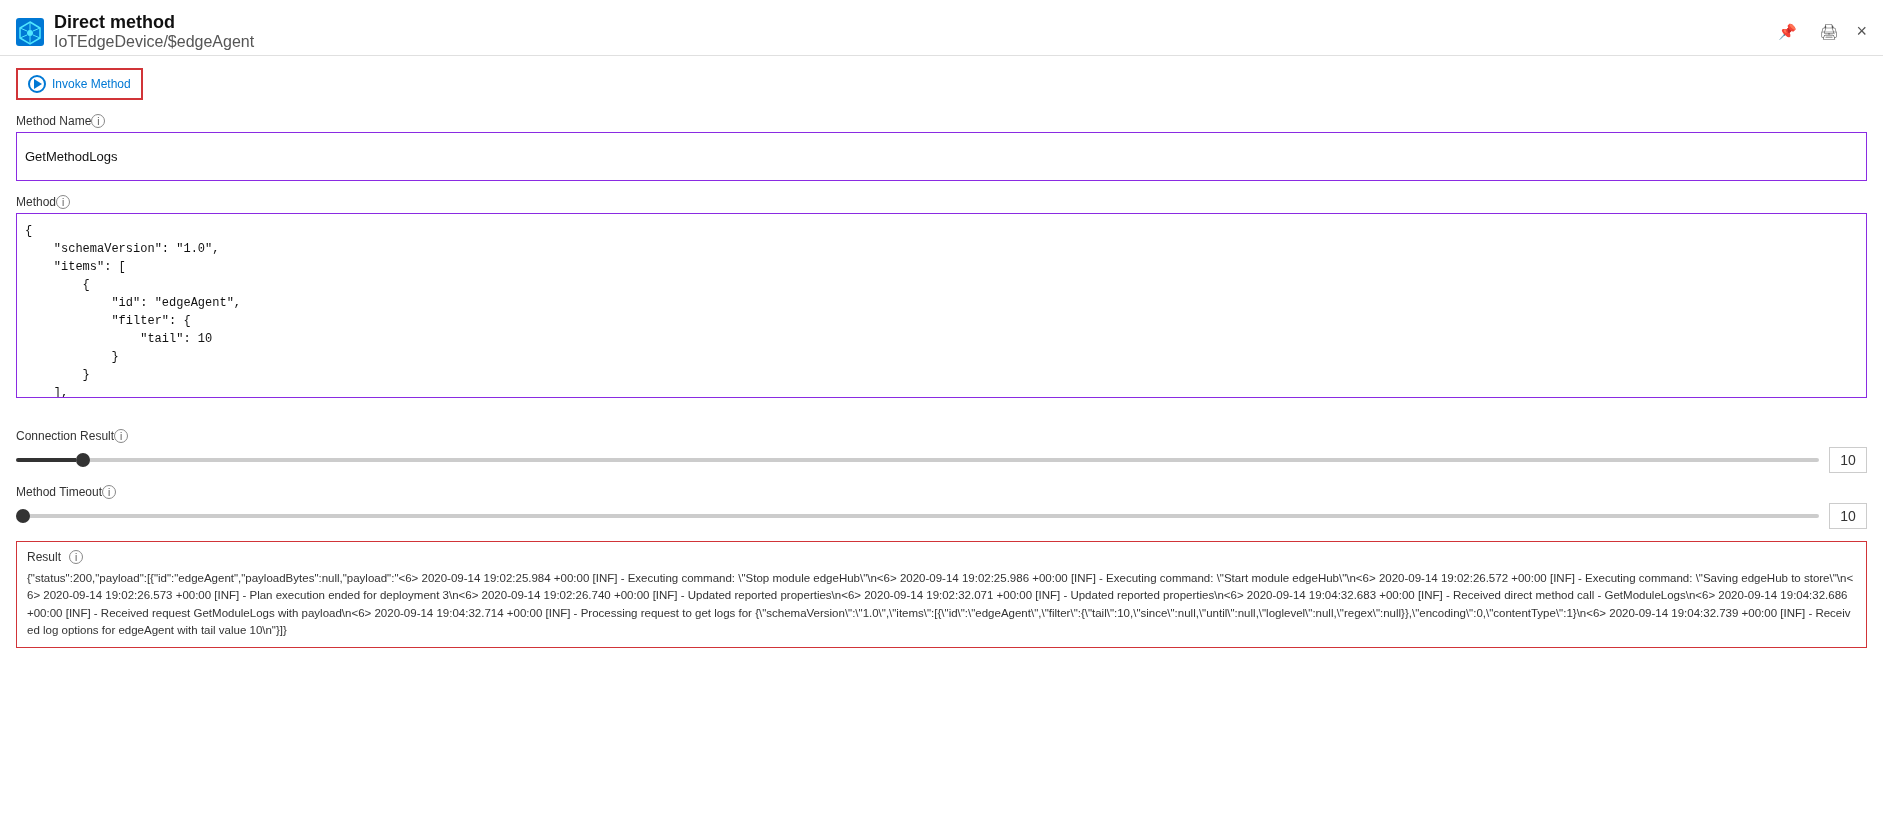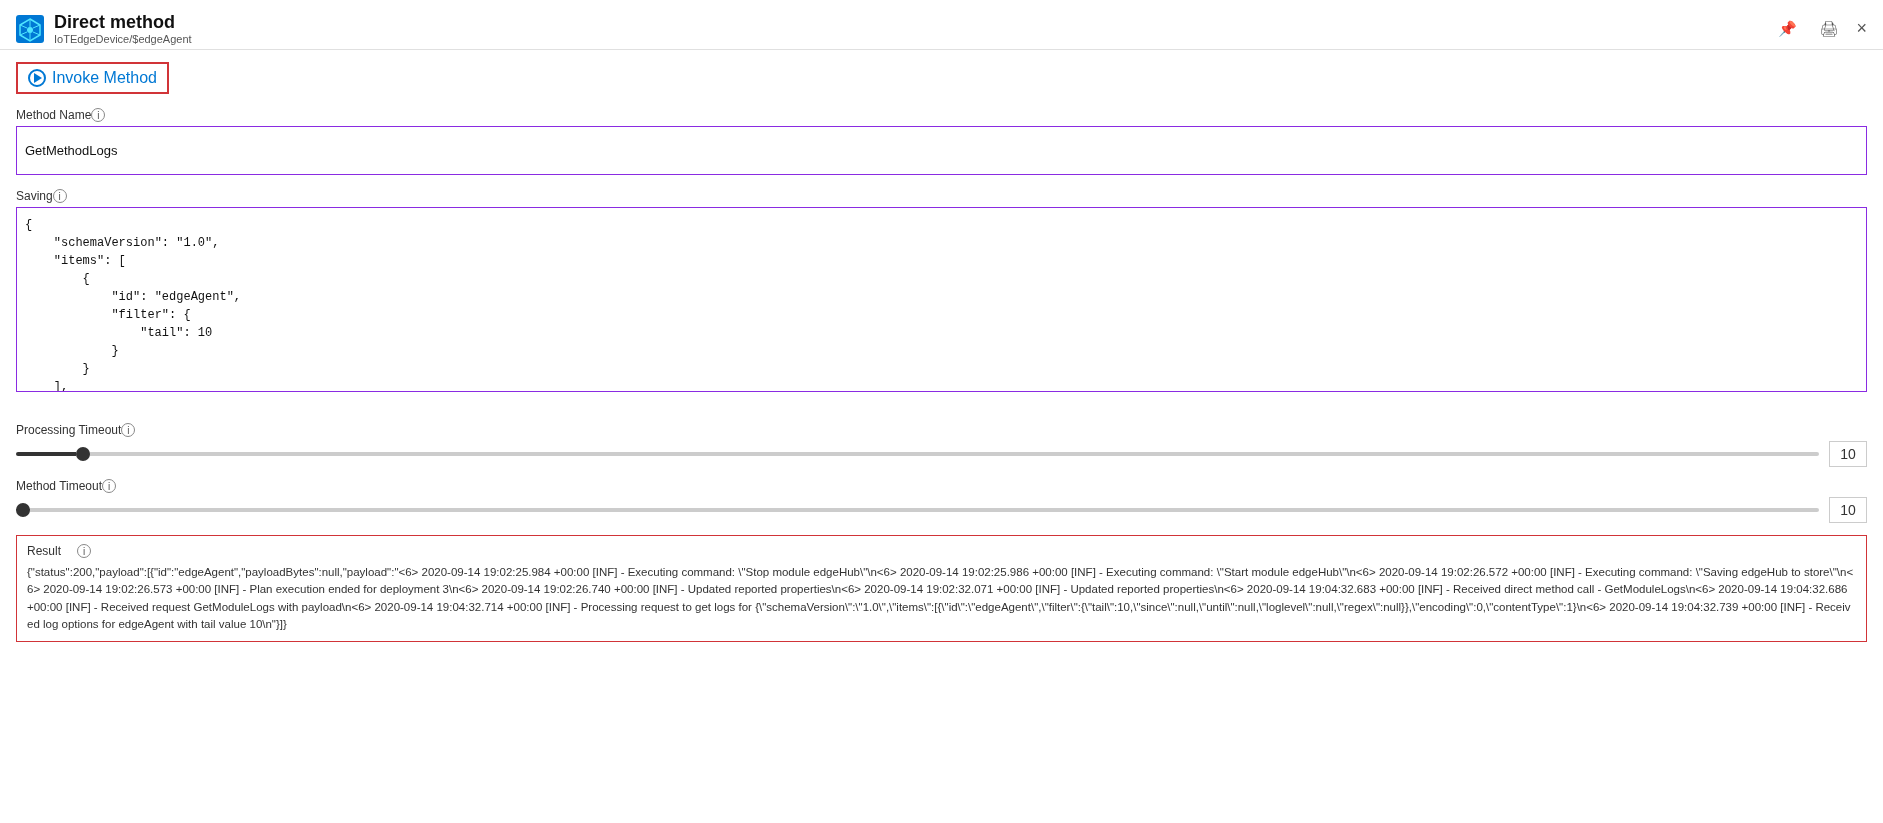--- a/index.html
+++ b/index.html
@@ -33,21 +33,21 @@
       width: 28px;
       height: 28px;
       flex-shrink: 0;
     }
     .panel-title-text h1 {
       font-size: 18px;
       font-weight: 600;
       color: #111;
     }
     .panel-title-text .subtitle {
-      font-size: 11px;
+      font-size: 16px;
       color: #555;
     }
     .panel-header-icons {
       display: flex;
       align-items: center;
       gap: 14px;
     }
     .icon-btn {
       background: none;
       border: none;
@@ -70,21 +70,21 @@
     }
     .invoke-method-btn {
       display: inline-flex;
       align-items: center;
       gap: 6px;
       border: 2px solid #d13438;
       background: #fff;
       color: #0078d4;
       padding: 5px 10px;
       cursor: pointer;
-      font-size: 16px;
+      font-size: 12px;
       font-weight: 500;
       margin-bottom: 14px;
     }
     .invoke-method-btn .play-icon {
       width: 18px;
       height: 18px;
       border: 2px solid #0078d4;
       border-radius: 50%;
       display: flex;
       align-items: center;
@@ -169,21 +169,21 @@
       margin-top: 10px;
       background: #fff;
     }
     .result-label {
       font-size: 12px;
       font-weight: 500;
       color: #333;
       margin-bottom: 6px;
       display: flex;
       align-items: center;
-      gap: 16px;
+      gap: 8px;
     }
     .result-text {
       font-size: 11.5px;
       color: #333;
       word-break: break-all;
       line-height: 1.5;
     }
 
     
     input[type=range] {
@@ -253,40 +253,40 @@
 
     
     <div class="field-label">
       <span>Method Name</span>
       <span class="info-icon">i</span>
     </div>
     <input type="text" class="method-name-input" value="GetMethodLogs" style="">
 
     
     <div class="field-label">
-      <span>Saving</span>
+      <span>Method</span>
       <span class="info-icon">i</span>
     </div>
     <div class="payload-wrapper">
       <textarea class="payload-textarea" style="">{
     "schemaVersion": "1.0",
     "items": [
         {
             "id": "edgeAgent",
             "filter": {
                 "tail": 10
             }
         }
     ],</textarea>
     </div>
 
     
     <div class="slider-section">
       <div class="field-label">
-        <span>Processing Timeout</span>
+        <span>Connection Result</span>
         <span class="info-icon">i</span>
       </div>
       <div class="slider-row">
         <input type="range" min="0" max="300" value="10" style="flex: 1 1 0%; background: linear-gradient(to right, rgb(51, 51, 51) 3.33333%, rgb(204, 204, 204) 3.33333%);">
         <div class="slider-value-box">10</div>
       </div>
     </div>
 
     
     <div class="slider-section">

